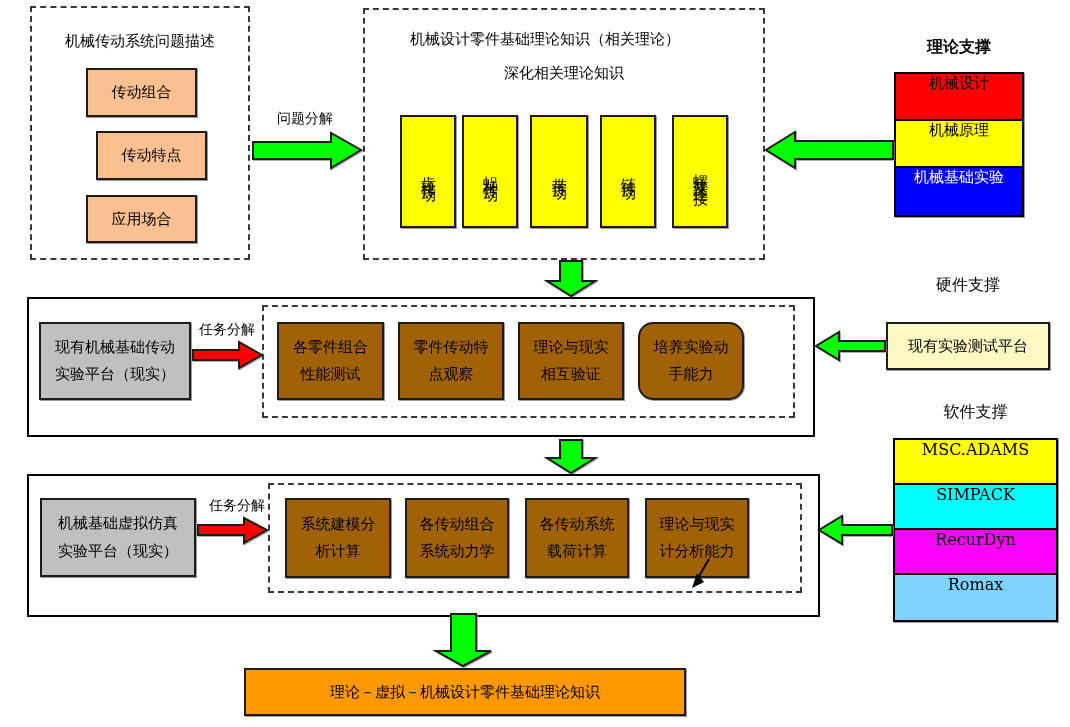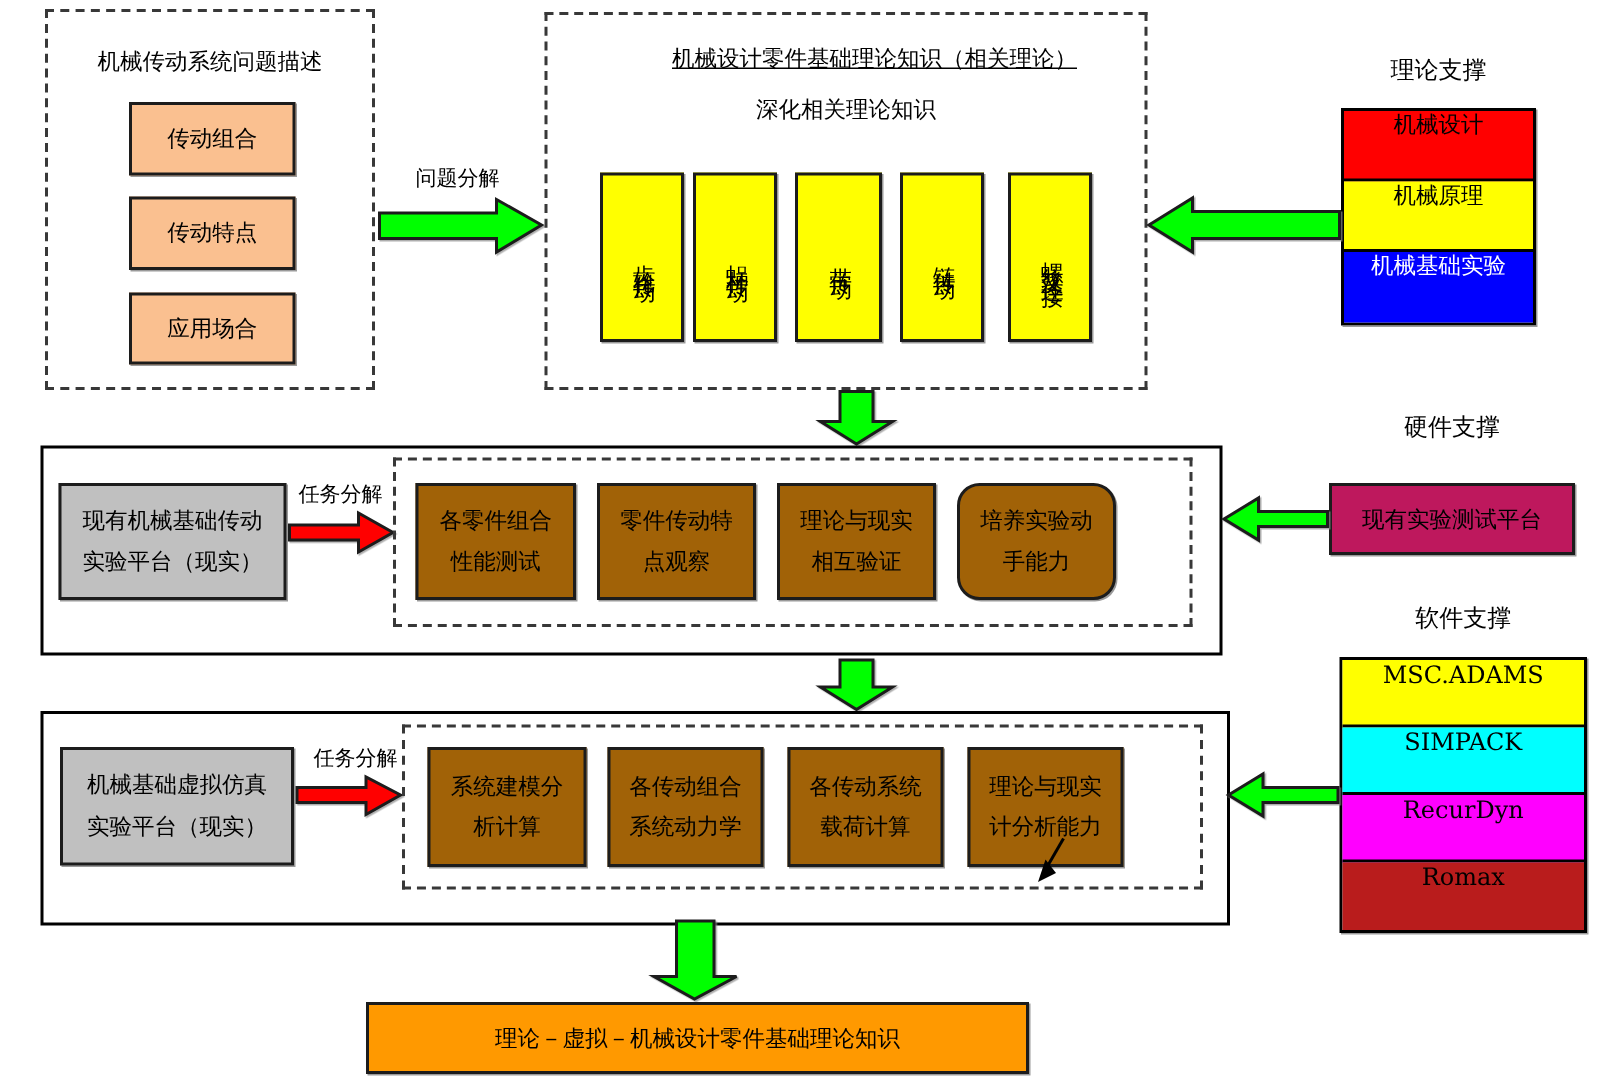--- a/index.html
+++ b/index.html
@@ -12,82 +12,82 @@
 
   .cell { position:absolute; border:2px solid #1c1c1c; display:flex; flex-direction:column;
           align-items:center; justify-content:space-evenly; text-align:center;
           font-size:15px; color:#000; box-shadow:1px 1px 0 #9a9a9a; }
   .cell.single { justify-content:center;text-align:right; }
 
   .peach  { background:#FAC090; }
   .yellow { background:#FFFF00; }
   .lyellow{ background:#a16207; }
   .gray   { background:#C0C0C0; }
-  .teal   { background:#be185d; }
+  .teal   { background:#fef9c3; }
   .orange { background:#FF9900; }
 
   .vtext { writing-mode:vertical-rl; text-orientation:upright; letter-spacing:4px;
            display:flex; align-items:center; justify-content:center; }
 
   .title { position:absolute; text-align:center; font-size:15px; color:#000; }
   .support-label { position:absolute; text-align:center; font-size:16px; color:#000; }
 
   .stack { position:absolute; border:2px solid #000; box-shadow:1px 1px 0 #9a9a9a; }
   .stack .row { width:100%; display:flex; align-items:flex-start; justify-content:center;
                 font-size:15px; border-bottom:2px solid #000; color:#000; }
   .stack .row:last-child { border-bottom:none; }
   .stack.theory .row { height:47px; }
   .stack.software .row { height:45px; font-family:"DejaVu Serif","Liberation Serif",serif; font-size:16px; }
   .row.r-red { background:#FF0000; }
   .row.r-yellow { background:#FFFF00; }
   .row.r-blue { background:#0000FF; color:#FFFFFF; }
   .row.r-cyan { background:#00FFFF; }
   .row.r-magenta { background:#FF00FF; }
-  .row.r-green { background:#b91c1c; }
+  .row.r-green { background:#7dd3fc; }
 
   .arrow-label { position:absolute; text-align:center; font-size:14px; color:#000; }
   svg.arrow { position:absolute; overflow:visible; }
   svg.arrow polygon { stroke:#1c1c1c; stroke-width:2; stroke-linejoin:miter;
                       filter:drop-shadow(1px 1px 0 rgba(140,140,140,0.7)); }
   .g-fill { fill:#00FF00; }
   .r-fill { fill:#FF0000; }
 </style>
 </head>
 <body>
 
 <div id="canvas">
 
   <div class="dashed-box" style="left:30px; top:6px; width:220px; height:254px;"></div>
   <div class="title" style="left:40px; top:32px; width:200px;">机械传动系统问题描述</div>
   <div class="cell single peach" style="left:86px; top:68px; width:111px; height:49px;">
     <span>传动组合</span>
   </div>
-  <div class="cell single peach" style="left:86px; top:131px; width:111px; height:49px;">
+  <div class="cell single peach" style="left:96px; top:131px; width:111px; height:49px;">
     <span>传动特点</span>
   </div>
   <div class="cell single peach" style="left:86px; top:195px; width:111px; height:48px;">
     <span>应用场合</span>
   </div>
 
   <div class="arrow-label" style="left:252px; top:110px; width:106px;">问题分解</div>
   <svg class="arrow" style="left:252px; top:132px;" width="110" height="37">
     <polygon class="g-fill" points="1,10 79,10 79,1 109,18 79,36 79,27 1,27"></polygon>
   </svg>
 
   <div class="dashed-box" style="left:363px; top:8px; width:402px; height:252px;"></div>
-  <div class="title" style="left:392px; top:30px; width:382px;text-decoration:underline;">机械设计零件基础理论知识（相关理论）</div>
+  <div class="title" style="left:354px; top:30px; width:382px;">机械设计零件基础理论知识（相关理论）</div>
   <div class="title" style="left:373px; top:64px; width:382px;">深化相关理论知识</div>
 
   <div class="cell single yellow vtext" style="left:400px; top:115px; width:56px; height:113px;">齿轮传动</div>
   <div class="cell single yellow vtext" style="left:462px; top:115px; width:56px; height:113px;">蜗杆传动</div>
   <div class="cell single yellow vtext" style="left:530px; top:115px; width:58px; height:113px;">带传动</div>
   <div class="cell single yellow vtext" style="left:600px; top:115px; width:56px; height:113px;">链传动</div>
   <div class="cell single yellow vtext" style="left:672px; top:115px; width:56px; height:113px;">螺纹及连接</div>
 
-  <div class="support-label" style="left:894px; top:37px; width:130px;">理论支撑</div>
+  <div class="support-label" style="left:894px; top:37px; width:130px;font-weight:bold;">理论支撑</div>
   <div class="stack theory" style="left:894px; top:72px; width:130px;">
     <div class="row r-red">
       <span>机械设计</span>
     </div>
     <div class="row r-yellow">
       <span>机械原理</span>
     </div>
     <div class="row r-blue">
       <span>机械基础实验</span>
     </div>

